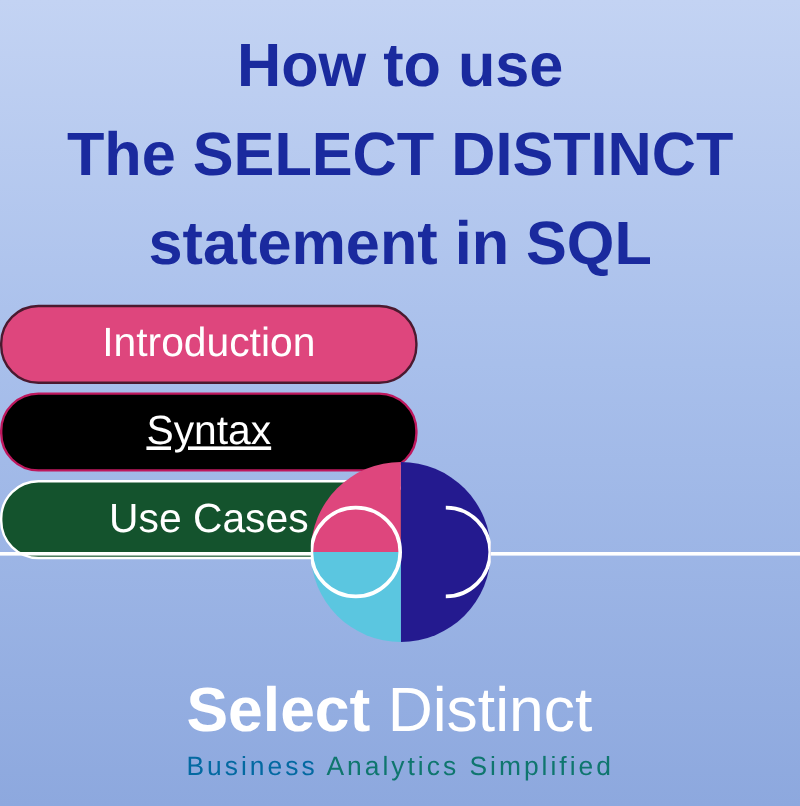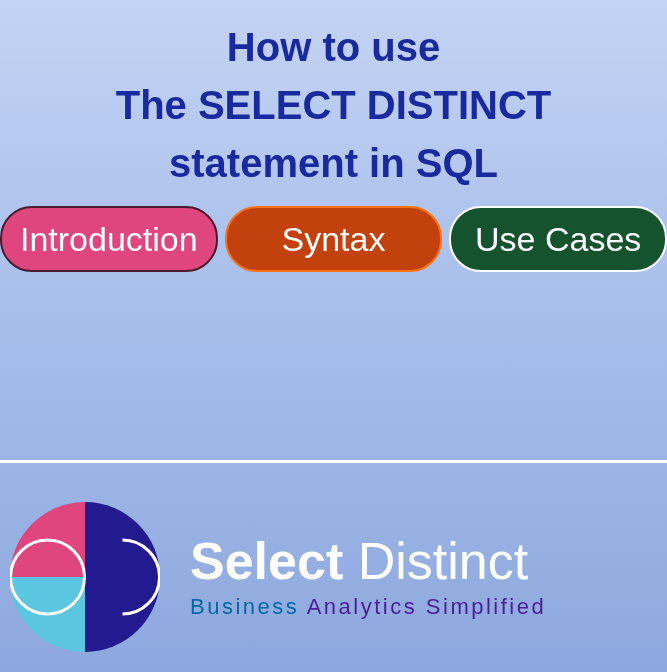--- a/index.html
+++ b/index.html
@@ -13,28 +13,28 @@
       background: linear-gradient(180deg, #c3d3f3 0%, #a8bfeb 45%, #8da8de 100%);
       font-family: -apple-system, BlinkMacSystemFont, "Segoe UI", Arial, sans-serif;
       position: relative;
       overflow: hidden;
     }
     .title-section {
       text-align: center;
       padding-top: 18px;
     }
     .title-line {
-      font-size: 40px;
+      font-size: 51px;
       font-weight: 600;
       color: #1a2a9e;
       line-height: 1.45;
     }
     .buttons {
       display: flex;
-      flex-direction: row;
+      flex-direction: column;
       align-items: flex-start;
       gap: 7px;
       margin-top: 14px;
     }
     .pill {
       width: 348px;
       height: 66px;
       border-radius: 32px;
       display: flex;
       align-items: center;
@@ -42,22 +42,23 @@
       font-size: 34px;
       font-weight: 400;
       color: #ffffff;
       border: 2px solid rgba(0,0,0,0.05);
     }
     .pill.pink {
       background: #de467d;
       border: 2px solid #4a1a2f;
     }
     .pill.navy {
-      background: #c2410c;
-      border: 2px solid #f97316;
+      background: #000000;
+      border: 2px solid #be185d;
+      text-decoration: underline;
     }
     .pill.cyan {
       background: #14532d;
       border: 2px solid #ffffff;
     }
     .divider {
       position: absolute;
       left: 0;
       right: 0;
       top: 460px;
@@ -65,20 +66,21 @@
       background: #ffffff;
     }
     .footer {
       position: absolute;
       bottom: 20px;
       left: 10px;
       right: 10px;
       display: flex;
       align-items: center;
       gap: 30px;
+      flex-direction: column;
     }
     .logo-mark {
       width: 150px;
       height: 150px;
       position: relative;
       flex-shrink: 0;
     }
     .brand-text {
       flex: 1;
     }
@@ -95,21 +97,21 @@
     .tagline {
       font-size: 22px;
       letter-spacing: 2.5px;
       font-weight: 500;
       margin-top: 6px;
     }
     .tagline .t1 {
       color: #0369a1;
     }
     .tagline .t2 {
-      color: #4c1d95;
+      color: #0f766e;
     }
   </style>
 </head>
 <body>
 
 <div class="title-section">
   <div class="title-line">How to use</div>
   <div class="title-line">The SELECT DISTINCT</div>
   <div class="title-line">statement in SQL</div>
 </div>

